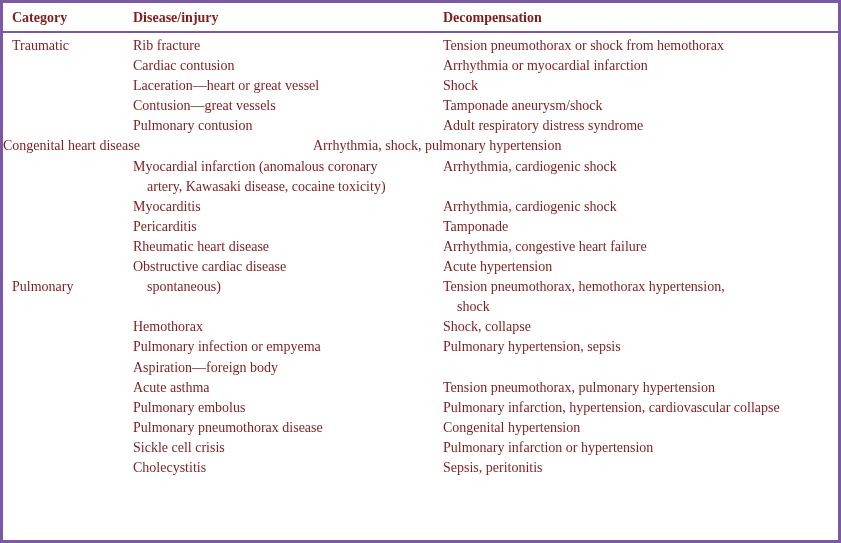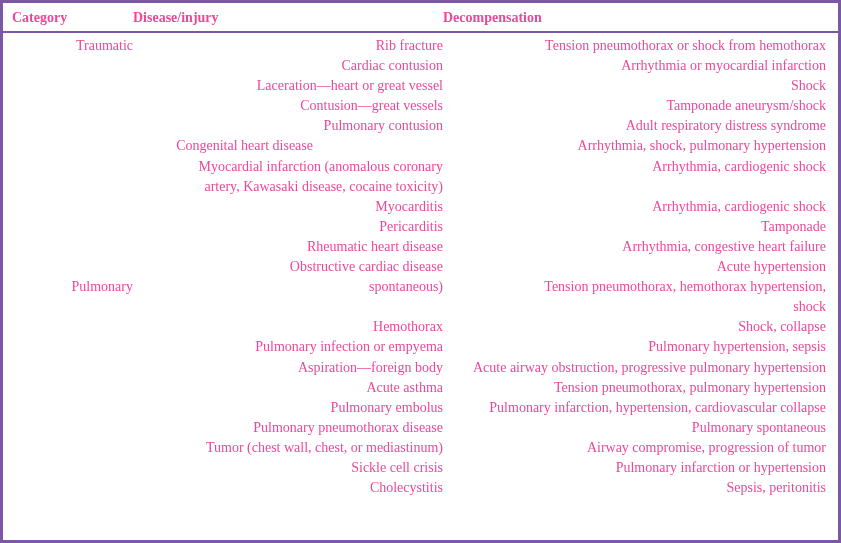--- a/index.html
+++ b/index.html
@@ -8,56 +8,55 @@
     background: #ffffff;
   }
   #page {
     position: relative;
     width: 841px;
     height: 543px;
     box-sizing: border-box;
     background: #ffffff;
     border: 3px solid #7a58a5;
     font-family: "Liberation Serif", "DejaVu Serif", serif;
-    color: #ec4899;
+    color: #7f1d1d;
     overflow: hidden;
   }
   .header-row {
     display: flex;
     align-items: center;
     box-sizing: border-box;
     height: 30px;
     padding-top: 3px;
     border-bottom: 2px solid #7a58a5;
     font-weight: bold;
     font-size: 14px;
   }
   .body-rows {
     padding-top: 3px;
   }
   .row {
     display: flex;
     align-items: flex-start;
-    text-align: right;
   }
   .cell {
     box-sizing: border-box;
   }
   .cell-cat {
     width: 130px;
     padding-left: 9px;
     flex: 0 0 130px;
   }
   .cell-disease {
     width: 310px;
     flex: 0 0 310px;
   }
   .cell-dec {
     flex: 1 1 auto;
-    padding-right: 12px;
+    padding-right: 4px;
   }
   .line {
     font-size: 14px;
     line-height: 20.1px;
     white-space: nowrap;
   }
   .line.cont {
     padding-left: 14px;
   }
 </style>
@@ -224,23 +223,20 @@
           <div class="line">Pulmonary hypertension, sepsis</div>
         </div>
       </div>
       <div class="row">
         <div class="cell cell-cat">
           <div class="line"></div>
         </div>
         <div class="cell cell-disease">
           <div class="line">Aspiration—foreign body</div>
         </div>
-        <div class="cell cell-dec">
-          <div class="line">Acute airway obstruction, progressive pulmonary hypertension</div>
-        </div>
       </div>
       <div class="row">
         <div class="cell cell-cat">
           <div class="line"></div>
         </div>
         <div class="cell cell-disease">
           <div class="line">Acute asthma</div>
         </div>
         <div class="cell cell-dec">
           <div class="line">Tension pneumothorax, pulmonary hypertension</div>
@@ -258,32 +254,21 @@
         </div>
       </div>
       <div class="row">
         <div class="cell cell-cat">
           <div class="line"></div>
         </div>
         <div class="cell cell-disease">
           <div class="line">Pulmonary pneumothorax disease</div>
         </div>
         <div class="cell cell-dec">
-          <div class="line">Pulmonary spontaneous</div>
-        </div>
-      </div>
-      <div class="row">
-        <div class="cell cell-cat">
-          <div class="line"></div>
-        </div>
-        <div class="cell cell-disease">
-          <div class="line">Tumor (chest wall, chest, or mediastinum)</div>
-        </div>
-        <div class="cell cell-dec">
-          <div class="line">Airway compromise, progression of tumor</div>
+          <div class="line">Congenital hypertension</div>
         </div>
       </div>
       <div class="row">
         <div class="cell cell-cat">
           <div class="line"></div>
         </div>
         <div class="cell cell-disease">
           <div class="line">Sickle cell crisis</div>
         </div>
         <div class="cell cell-dec">

